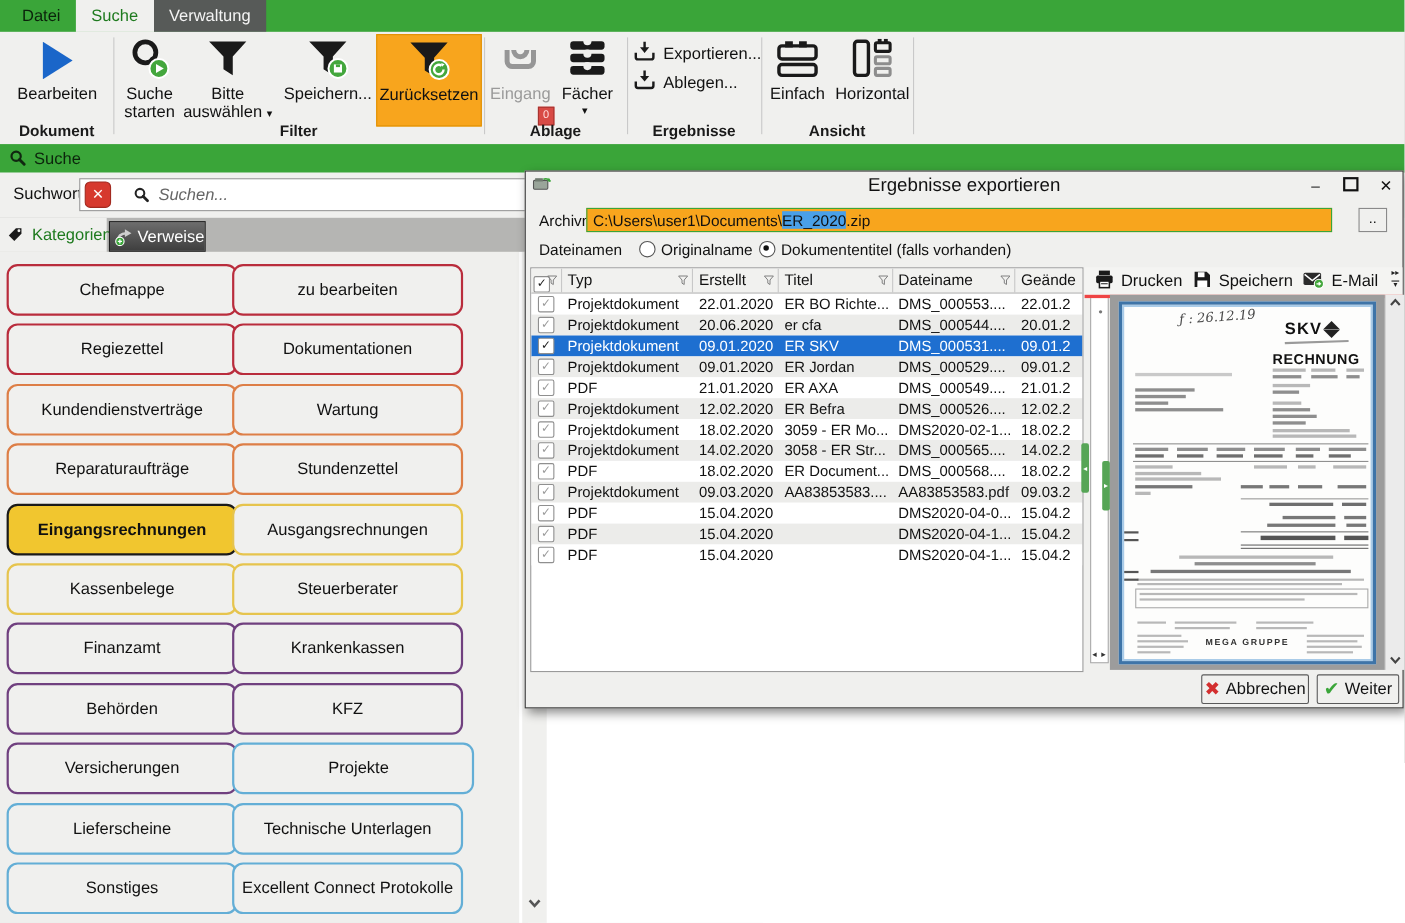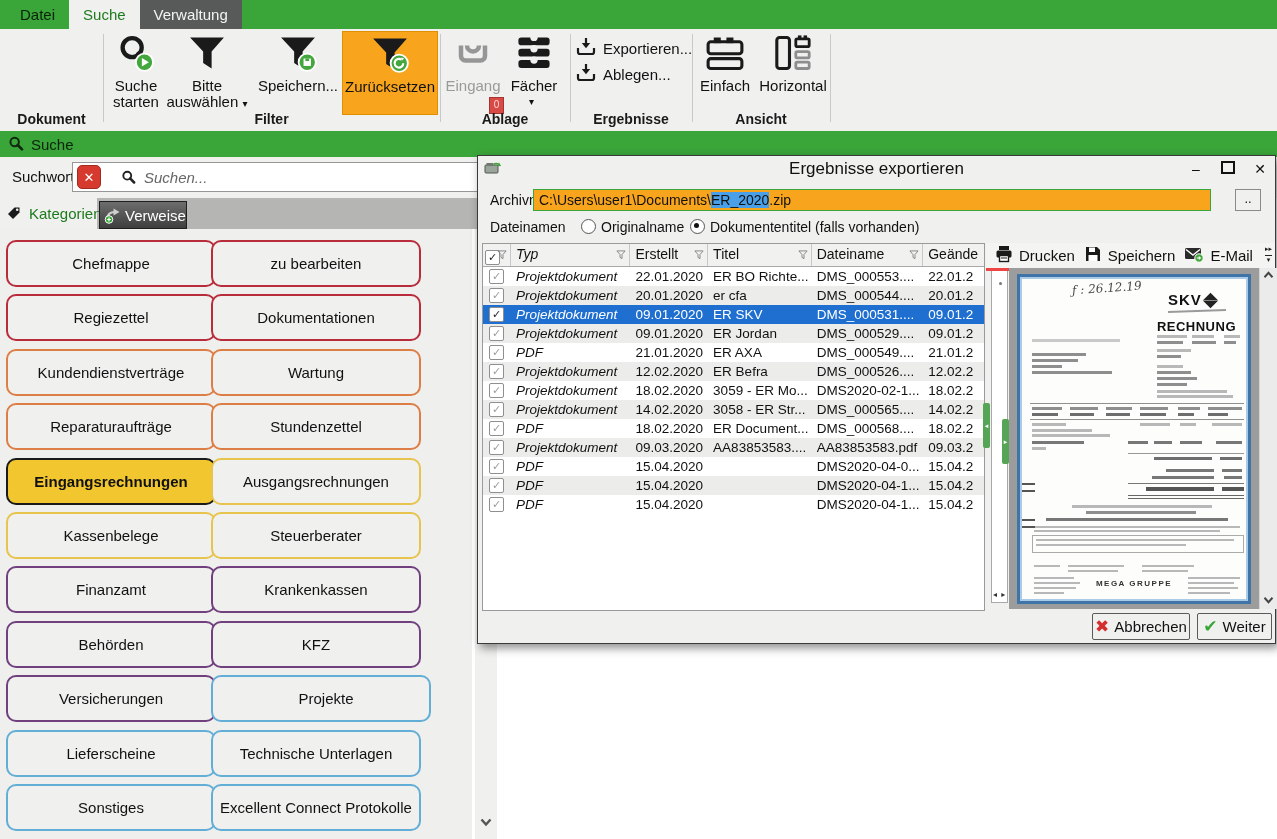--- a/index.html
+++ b/index.html
@@ -78,21 +78,21 @@
               text-align:center;font-size:13px;line-height:18px;box-sizing:border-box;}
   .radio{width:13px;height:13px;border-radius:50%;border:1px solid #555;background:#fff;display:inline-block;
          position:relative;vertical-align:-2px;margin-right:5px;}
   .radio.sel::after{content:"";position:absolute;left:3px;top:3px;width:5px;height:5px;border-radius:50%;background:#111;}
 
   
   .rtable{position:absolute;left:4px;top:87px;width:503px;height:368px;background:#fff;border:1px solid #9a9a9a;box-sizing:border-box;overflow:hidden;}
   .thead{display:flex;height:22px;background:#f1f1ef;border-bottom:1px solid #a8a8a8;font-size:14px;}
   .th{position:relative;line-height:21px;padding-left:5px;box-sizing:border-box;border-right:1px solid #c8c8c8;white-space:nowrap;overflow:hidden;}
   .th svg{position:absolute;right:3px;top:6px;}
-  .c0{width:28px;} .c1{width:120px;font-style:italic;} .c2{width:78px;} .c3{width:104px;} .c4{width:112px;} .c5{width:61px;border-right:none;}
+  .c0{width:28px;} .c1{width:120px;} .c2{width:78px;} .c3{width:104px;} .c4{width:112px;} .c5{width:61px;border-right:none;}
   .trow{display:flex;height:19px;font-size:13.5px;line-height:19px;background:#fff;}
   .trow.alt{background:#ececea;}
   .trow.sel{background:var(--sel,#1e6fd0);color:#fff;}
   .tc{padding-left:5px;box-sizing:border-box;white-space:nowrap;overflow:hidden;}
   .tc.c0{padding-left:6px;display:flex;align-items:center;}
   .cb{width:13px;height:13px;border:1px solid #8f8f8f;background:#fff;border-radius:2px;display:inline-flex;
       align-items:center;justify-content:center;}
   .cb .ck{font-size:11px;line-height:1;color:#9c9c9c;font-weight:bold;}
   .cb.dark .ck{color:#222;}
   .trow.sel .cb .ck{color:#222;}
@@ -149,20 +149,26 @@
       </div>
   </div>
 
   <div class="ribbon">
     <div class="rsep" style="left:103px"></div>
     <div class="rsep" style="left:440px"></div>
     <div class="rsep" style="left:570px"></div>
     <div class="rsep" style="left:692px"></div>
     <div class="rsep" style="left:830px"></div>
 
+    <div class="rbtn" style="left:8px;width:88px">
+      <div class="ric">
+          <span style="display:inline-block;width:0;height:0;border-left:27px solid #1a66c9;border-top:17px solid transparent;border-bottom:17px solid transparent;"></span>
+        </div>
+      <div class="rlb">Bearbeiten</div>
+    </div>
 
     <div class="rbtn" style="left:106px;width:60px">
       <div class="ric">
           <span>
         <svg width="40" height="40" viewBox="0 0 26 26">
               <circle cx="10.5" cy="9.5" r="6.2" fill="none" stroke="#1a1a1a" stroke-width="2.8"></circle>
               <line x1="15" y1="14" x2="21" y2="20" stroke="#1a1a1a" stroke-width="4" stroke-linecap="round"></line>
               <circle cx="18.5" cy="19" r="5.6" fill="#44a73d" stroke="#fff" stroke-width="1.2"></circle>
               <path d="M16.8 16.3 l4.6 2.7 -4.6 2.7z" fill="#fff"></path>
             </svg>
@@ -454,21 +460,21 @@
             <div class="tc c4">DMS_000553....</div>
             <div class="tc c5">22.01.2</div>
           </div>
           <div class="trow alt">
             <div class="tc c0">
               <span class="cb">
                 <span class="ck">✓</span>
               </span>
             </div>
             <div class="tc c1">Projektdokument</div>
-            <div class="tc c2">20.01.2020</div>
+            <div class="tc c2">20.06.2020</div>
             <div class="tc c3">er cfa</div>
             <div class="tc c4">DMS_000544....</div>
             <div class="tc c5">20.01.2</div>
           </div>
           <div class="trow sel">
             <div class="tc c0">
               <span class="cb">
                 <span class="ck">✓</span>
               </span>
             </div>

